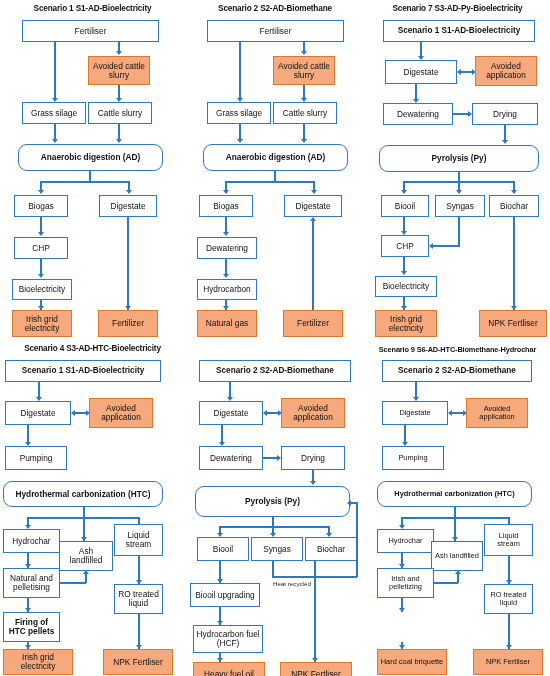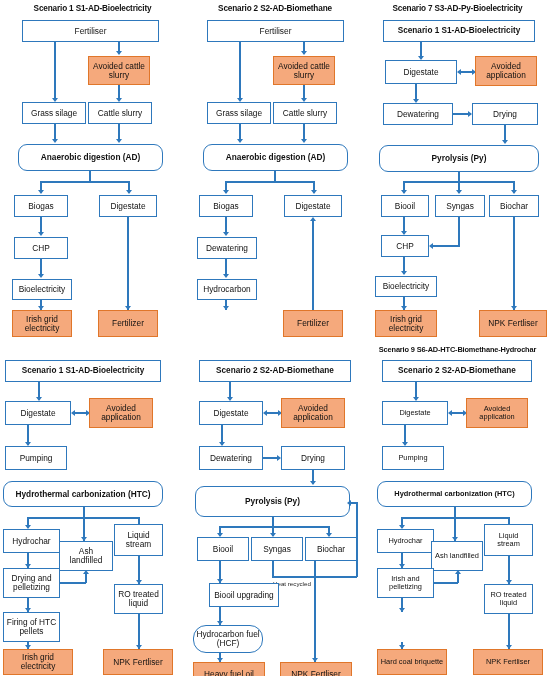--- a/index.html
+++ b/index.html
@@ -145,20 +145,21 @@
   <div class="ln lv" style="left:40px;top:217px;width:1.6px;height:17px;"></div>
   <div class="arrow ar-down" style="left:37.7px;top:232px;"></div>
   <div class="node" style="left:12px;top:237px;width:60px;height:22px;">Dewatering</div>
 
   <div class="ln lv" style="left:40px;top:259px;width:1.6px;height:17px;"></div>
   <div class="arrow ar-down" style="left:37.7px;top:274px;"></div>
   <div class="node" style="left:12px;top:279px;width:60px;height:21px;">Hydrocarbon</div>
 
   <div class="ln lv" style="left:40px;top:300px;width:1.6px;height:10px;"></div>
   <div class="arrow ar-down" style="left:37.7px;top:306px;"></div>
+  <div class="node orange" style="left:12px;top:310px;width:60px;height:27px;">Natural gas</div>
 
   <div class="ln lv" style="left:127px;top:221px;width:1.6px;height:89px;"></div>
   <div class="arrow ar-up" style="left:124.7px;top:217px;"></div>
   <div class="node orange" style="left:98px;top:310px;width:60px;height:27px;">Fertilizer</div>
 </div>
 
 <div class="panel" style="left:365px;top:0;width:185px;height:338px;">
   <div class="panel-title" style="top:4px;">Scenario 7 S3-AD-Py-Bioelectricity</div>
 
   <div class="node hdr" style="left:18px;top:20px;width:152px;height:22px;">Scenario 1 S1-AD-Bioelectricity</div>
@@ -213,20 +214,21 @@
   <div class="ln lv" style="left:38px;top:297px;width:1.6px;height:13px;"></div>
   <div class="arrow ar-down" style="left:35.7px;top:306px;"></div>
   <div class="node orange" style="left:10px;top:310px;width:62px;height:27px;">Irish grid electricity</div>
 
   <div class="ln lv" style="left:148px;top:217px;width:1.6px;height:93px;"></div>
   <div class="arrow ar-down" style="left:145.7px;top:306px;"></div>
   <div class="node orange" style="left:114px;top:310px;width:68px;height:27px;">NPK Fertliser</div>
 </div>
 
 <div class="panel" style="left:0;top:338px;width:185px;height:338px;">
+  <div class="panel-title" style="top:6px;">Scenario 4 S3-AD-HTC-Bioelectricity</div>
 
   <div class="node hdr" style="left:5px;top:22px;width:156px;height:22px;">Scenario 1 S1-AD-Bioelectricity</div>
   <div class="ln lv" style="left:38px;top:44px;width:1.6px;height:18px;"></div>
   <div class="arrow ar-down" style="left:35.7px;top:59px;"></div>
 
   <div class="node" style="left:5px;top:63px;width:66px;height:24px;">Digestate</div>
   <div class="ln lh" style="left:74px;top:74px;width:14px;height:1.6px;"></div>
   <div class="arrow ar-left" style="left:71px;top:71.7px;"></div>
   <div class="arrow ar-right" style="left:86px;top:71.7px;"></div>
   <div class="node orange" style="left:89px;top:60px;width:64px;height:30px;">Avoided application</div>
@@ -245,29 +247,29 @@
   <div class="arrow ar-down" style="left:80.7px;top:199px;"></div>
   <div class="ln lv" style="left:138px;top:179px;width:1.6px;height:11px;"></div>
   <div class="arrow ar-down" style="left:135.7px;top:187px;"></div>
 
   <div class="node" style="left:3px;top:191px;width:57px;height:24px;">Hydrochar</div>
   <div class="node" style="left:59px;top:203px;width:54px;height:30px;">Ash landfilled</div>
   <div class="node" style="left:114px;top:186px;width:49px;height:32px;">Liquid stream</div>
 
   <div class="ln lv" style="left:27px;top:215px;width:1.6px;height:15px;"></div>
   <div class="arrow ar-down" style="left:24.7px;top:226px;"></div>
-  <div class="node" style="left:3px;top:230px;width:57px;height:30px;">Drying and pelletizing</div>
+  <div class="node" style="left:3px;top:230px;width:57px;height:30px;">Natural and pelletising</div>
 
   <div class="ln lh" style="left:60px;top:244px;width:26px;height:1.6px;"></div>
   <div class="ln lv" style="left:85px;top:236px;width:1.6px;height:9px;"></div>
   <div class="arrow ar-up" style="left:82.7px;top:232px;"></div>
 
   <div class="ln lv" style="left:27px;top:260px;width:1.6px;height:14px;"></div>
   <div class="arrow ar-down" style="left:24.7px;top:270px;"></div>
-  <div class="node" style="left:3px;top:274px;width:57px;height:30px;">Firing of HTC pellets</div>
+  <div class="node" style="left:3px;top:274px;width:57px;height:30px;font-weight:bold;">Firing of HTC pellets</div>
 
   <div class="ln lv" style="left:27px;top:304px;width:1.6px;height:7px;"></div>
   <div class="arrow ar-down" style="left:24.7px;top:307px;"></div>
   <div class="node orange" style="left:3px;top:311px;width:70px;height:26px;">Irish grid electricity</div>
 
   <div class="ln lv" style="left:138px;top:218px;width:1.6px;height:28px;"></div>
   <div class="arrow ar-down" style="left:135.7px;top:242px;"></div>
   <div class="node" style="left:114px;top:246px;width:49px;height:30px;">RO treated liquid</div>
 
   <div class="ln lv" style="left:138px;top:276px;width:1.6px;height:35px;"></div>
@@ -315,25 +317,25 @@
 
   <div class="ln lv" style="left:87px;top:223px;width:1.6px;height:16px;"></div>
   <div class="ln lh" style="left:87px;top:238px;width:85px;height:1.6px;"></div>
   <div class="ln lv" style="left:171px;top:164px;width:1.6px;height:75px;"></div>
   <div class="ln lh" style="left:166px;top:164px;width:7px;height:1.6px;"></div>
   <div class="arrow ar-left" style="left:162px;top:161.7px;"></div>
   <div class="edge-label" style="left:88px;top:242px;">Heat recycled</div>
 
   <div class="ln lv" style="left:34px;top:223px;width:1.6px;height:22px;"></div>
   <div class="arrow ar-down" style="left:31.7px;top:241px;"></div>
-  <div class="node" style="left:24px;top:245px;width:70px;height:24px;">Biooil upgrading</div>
+  <div class="node" style="left:5px;top:245px;width:70px;height:24px;">Biooil upgrading</div>
 
   <div class="ln lv" style="left:34px;top:269px;width:1.6px;height:18px;"></div>
   <div class="arrow ar-down" style="left:31.7px;top:283px;"></div>
-  <div class="node" style="left:8px;top:287px;width:70px;height:28px;border-radius:13px;">Hydrocarbon fuel (HCF)</div>
+  <div class="node" style="left:8px;top:287px;width:70px;height:28px;">Hydrocarbon fuel (HCF)</div>
 
   <div class="ln lv" style="left:34px;top:315px;width:1.6px;height:9px;"></div>
   <div class="arrow ar-down" style="left:31.7px;top:320px;"></div>
   <div class="node orange" style="left:8px;top:324px;width:72px;height:25px;">Heavy fuel oil</div>
 
   <div class="ln lv" style="left:129px;top:223px;width:1.6px;height:101px;"></div>
   <div class="arrow ar-down" style="left:126.7px;top:320px;"></div>
   <div class="node orange" style="left:95px;top:324px;width:72px;height:25px;">NPK Fertliser</div>
 </div>
 

